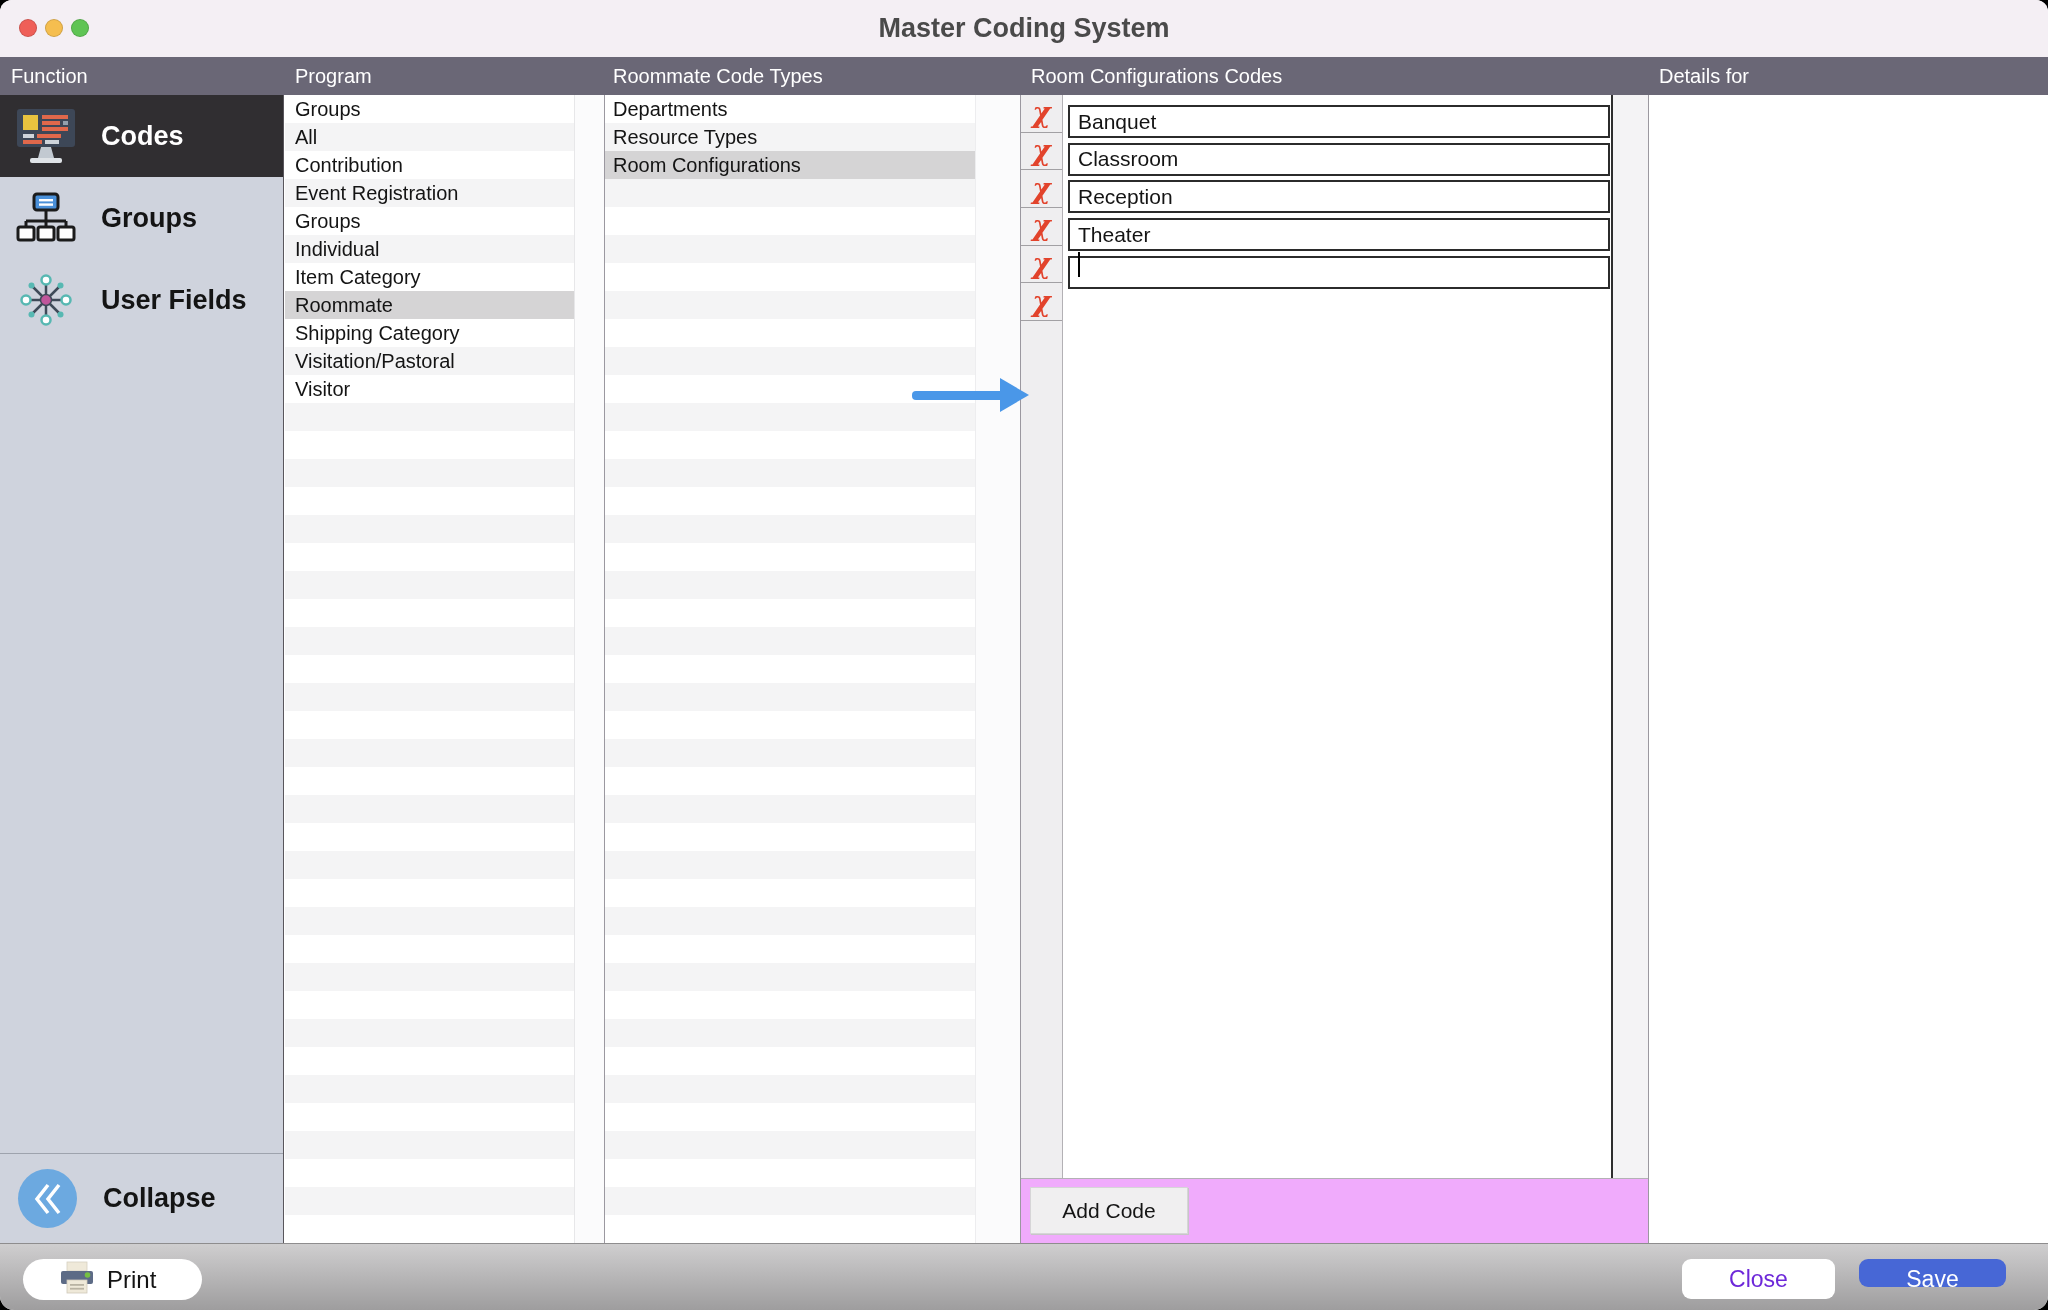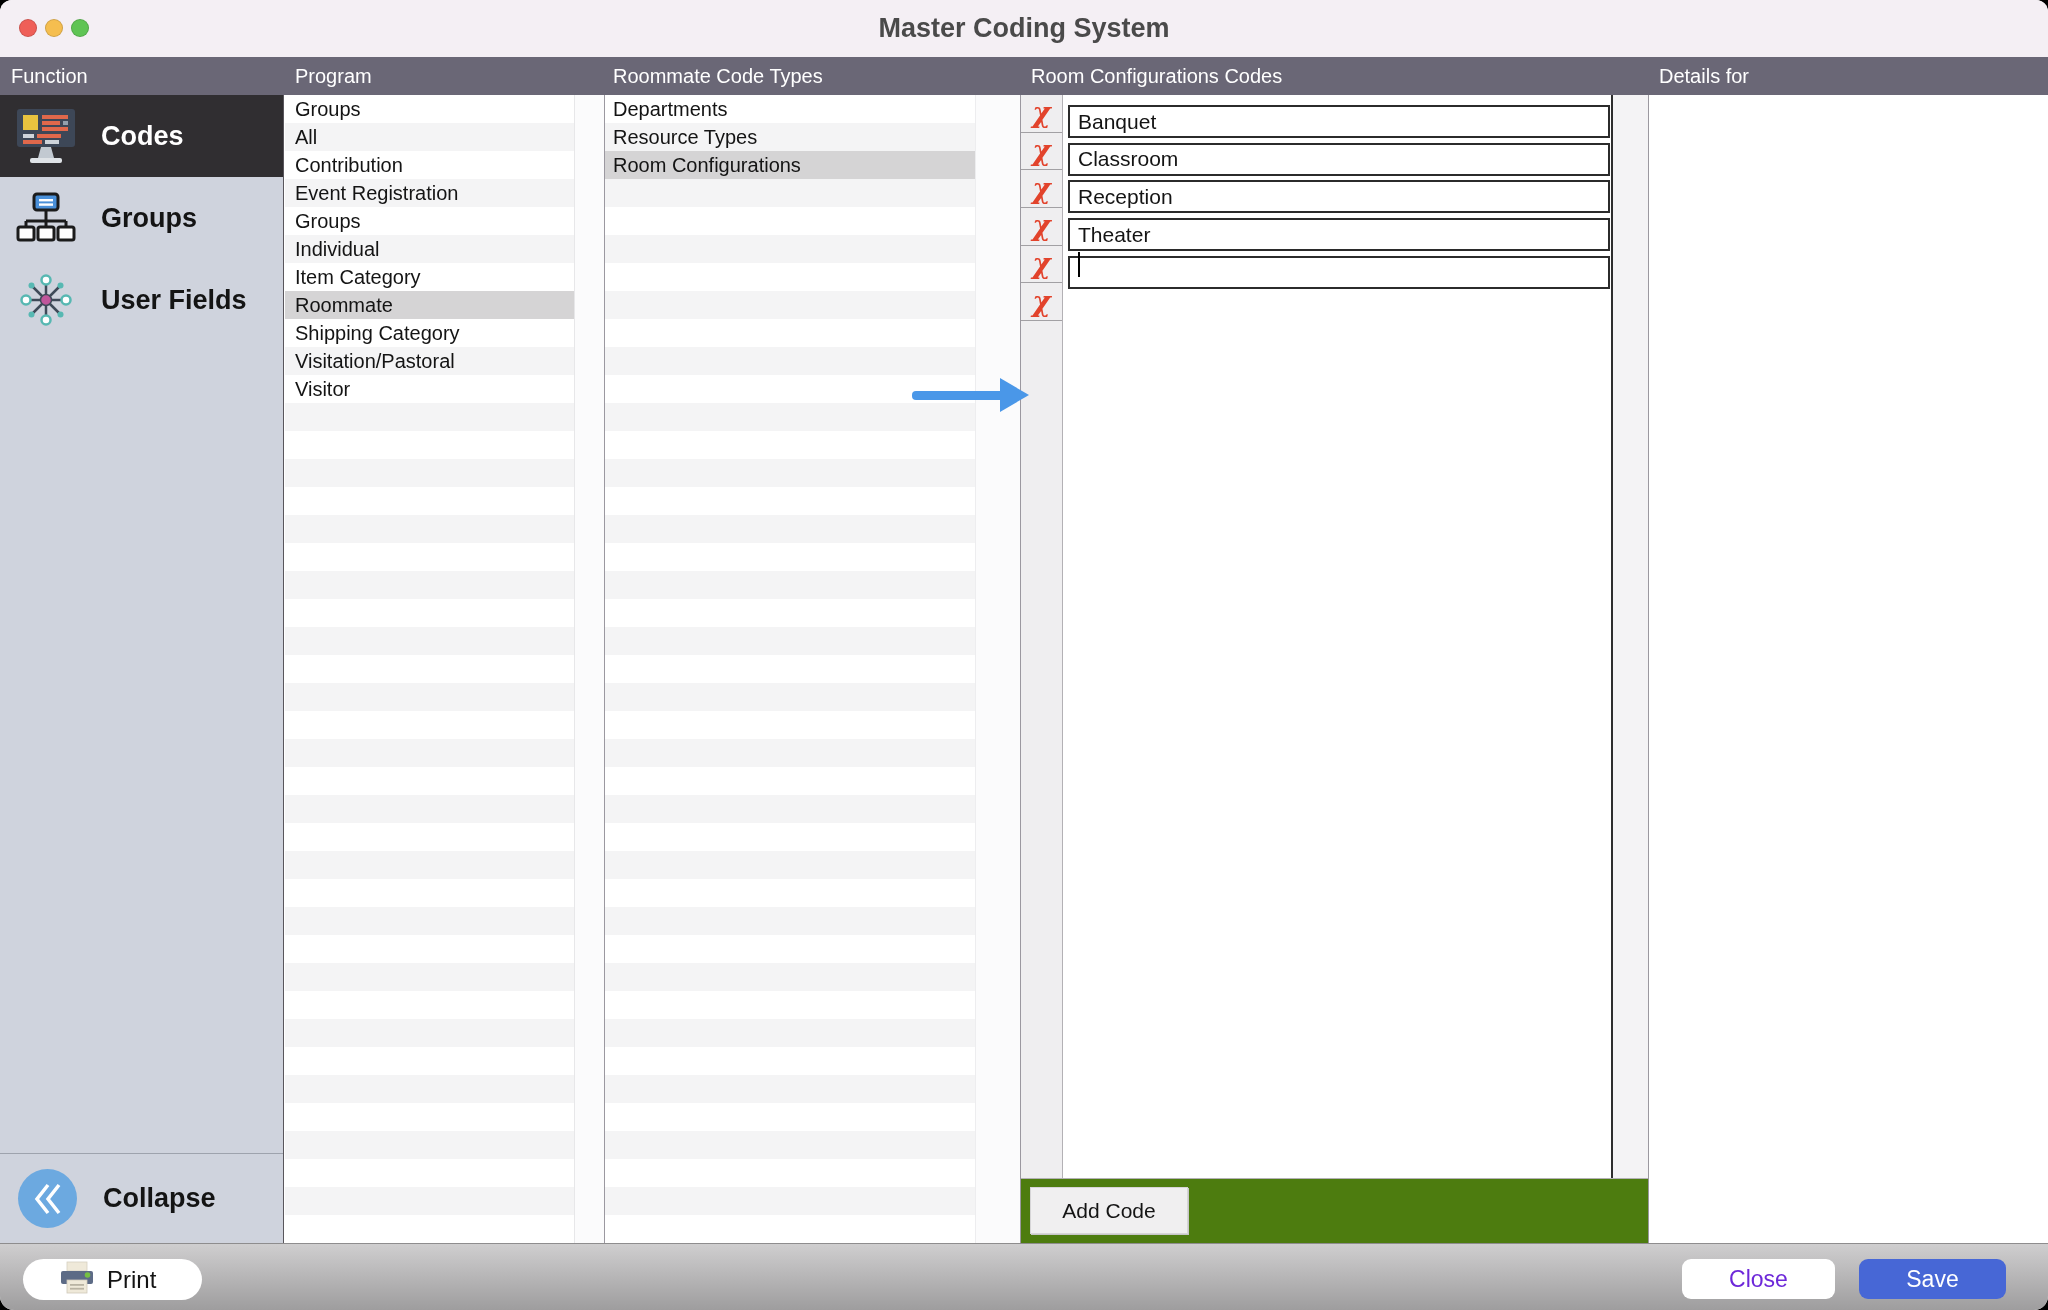--- a/index.html
+++ b/index.html
@@ -48,21 +48,21 @@
   .codes-panel{position:absolute;left:1021px;top:0;width:627px;height:1148px;}
   .codes-main{position:absolute;left:0;top:0;width:627px;height:1083px;background:#fff;}
   .codes-gutter{position:absolute;left:0;top:0;bottom:0;width:42px;background:#efeef0;border-right:1px solid #b3b1b5;}
   .gutter-cell{height:37.7px;border-bottom:1px solid #a2a0a4;display:flex;align-items:center;justify-content:center;}
   .red-x{font-family:"DejaVu Serif","Liberation Serif",serif;font-style:italic;font-weight:bold;font-size:28px;color:#e2432c;line-height:1;}
   .codes-content{position:absolute;left:43px;top:0;bottom:0;right:35px;background:#fff;border-right:2px solid #2e2e2e;}
   .codes-right-strip{position:absolute;right:0;top:0;bottom:0;width:35px;background:#f4f3f5;}
   .code-row{position:relative;height:37.7px;padding-top:10px;}
   .code-input{display:block;margin-left:4px;width:542px;height:33px;border:2px solid #2b2b2b;border-radius:0;background:#fff;font-size:21px;padding:0 8px;color:#141414;outline:none;}
   .caret{position:absolute;left:14px;top:6px;width:2px;height:25px;background:#000;}
-  .codes-footer{position:absolute;left:0;bottom:0;width:627px;height:65px;background:#4d7c0f;border-top:1px solid #b3b1b5;}
+  .codes-footer{position:absolute;left:0;bottom:0;width:627px;height:65px;background:#f0abfc;border-top:1px solid #b3b1b5;}
   .add-code-btn{position:absolute;left:9px;top:8px;width:158px;height:47px;background:#f0eff0;border:1px solid #d6d5d7;box-shadow:1px 1px 0 #c7c6c8;font-size:21px;color:#141414;text-align:center;line-height:45px;cursor:default;}
 
   
   .details{position:absolute;left:1649px;top:0;width:399px;height:1148px;background:#f5f4f6;}
   .d-label{margin:19px 14px 9px;font-size:21px;color:#141414;}
   .d-label:first-child{margin-top:12px;}
   .d-input{display:block;margin:0 14px;width:370px;height:35px;border:1px solid #b6b6b6;border-radius:1px;background:#fff;font-size:20px;padding:0 8px;outline:none;}
   .d-wraplabel{width:130px;margin:18px 14px 0;font-size:21px;line-height:28px;color:#141414;}
   .usage-bar{position:absolute;left:0;top:497px;width:399px;height:36px;background:#6a6776;color:#fff;font-size:21px;line-height:36px;padding-left:14px;}
   .usage-status{position:absolute;left:0;top:922px;width:100%;text-align:center;font-size:22px;color:#8d8d8d;}
@@ -71,21 +71,21 @@
   .anno-arrow{position:absolute;left:912px;top:283px;width:120px;height:34px;pointer-events:none;}
   .anno-shaft{position:absolute;left:0;top:13px;width:92px;height:9px;background:#4a97e8;border-radius:4px;}
   .anno-head{position:absolute;left:88px;top:0;width:0;height:0;border-top:17px solid transparent;border-bottom:17px solid transparent;border-left:29px solid #4a97e8;}
 
   
   .bottombar{position:absolute;left:0;top:1243px;width:2048px;height:67px;background:linear-gradient(#cfcecf,#9e9d9e);border-top:1px solid #8e8d8e;}
   .print-btn{position:absolute;left:23px;top:15px;width:179px;height:41px;background:#fff;border-radius:21px;display:flex;align-items:center;cursor:default;}
   .print-btn .plabel{margin-left:12px;font-size:24px;color:#141414;}
   .print-icon{margin-left:36px;}
   .close-btn{position:absolute;left:1682px;top:15px;width:153px;height:40px;background:#fff;border-radius:9px;text-align:center;line-height:40px;font-size:23px;color:#6d28d9;cursor:default;}
-  .save-btn{position:absolute;left:1859px;top:15px;width:147px;height:40px;background:#4767d6;border-radius:9px;text-align:center;line-height:40px;font-size:23px;color:#fff;cursor:default;}
+  .save-btn{position:absolute;left:1859px;top:15px;width:147px;height:28px;background:#4767d6;border-radius:9px;text-align:center;line-height:40px;font-size:23px;color:#fff;cursor:default;}
 </style>
 </head>
 <body>
 
 <div class="window">
 
   <div class="titlebar">
     <div class="traffic t-red"></div>
     <div class="traffic t-yellow"></div>
     <div class="traffic t-green"></div>

